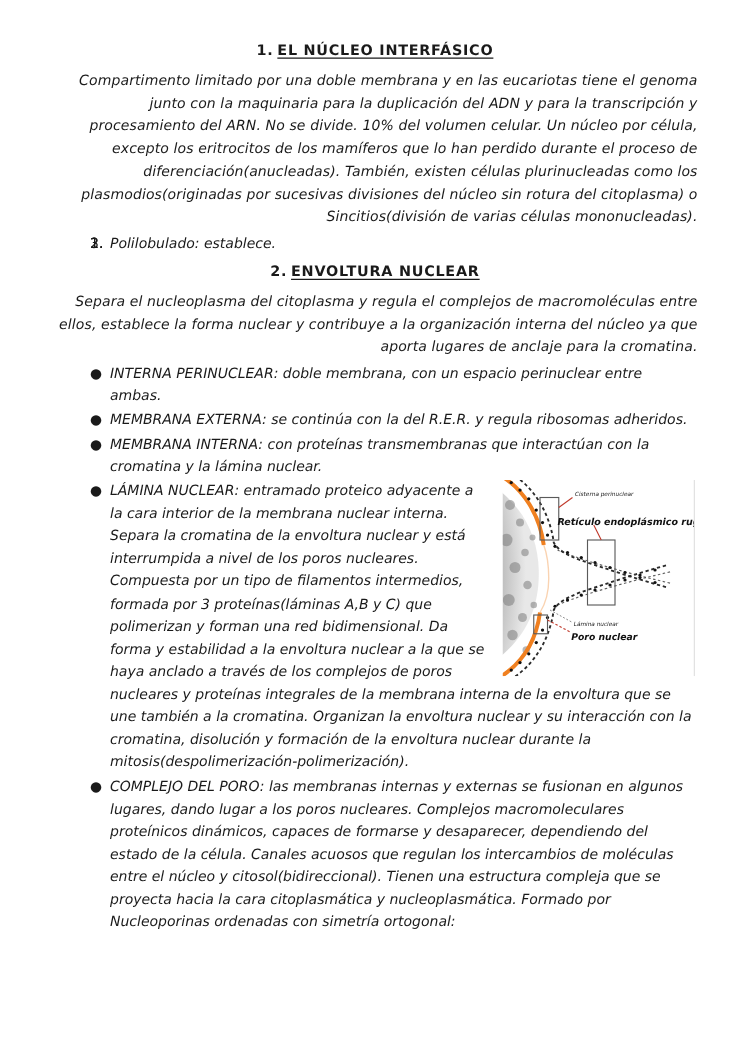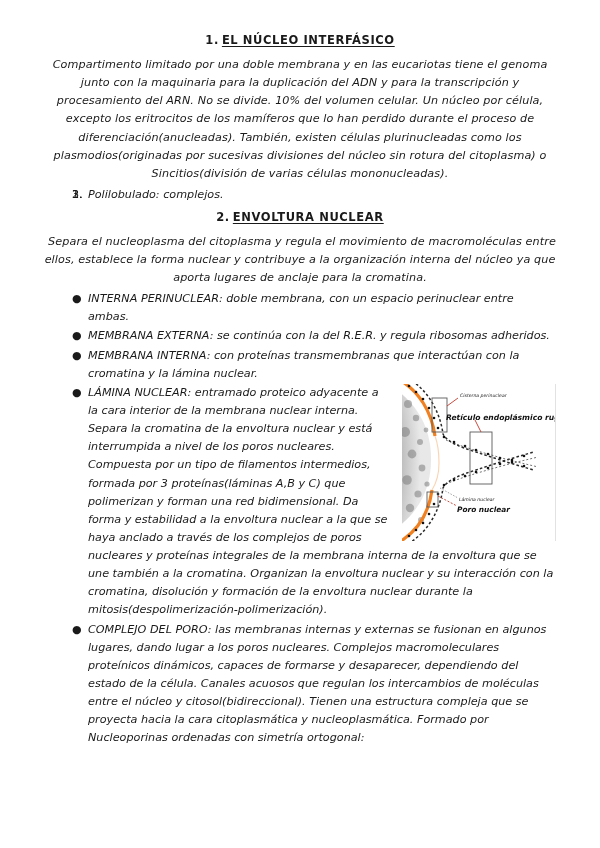--- a/index.html
+++ b/index.html
@@ -49,21 +49,21 @@
   }
   .section-heading.second {
     margin-top: 5px;
   }
 
   
   .para {
     font-size: 11.2px;
     line-height: 1.62;
     margin: 0 0 0 0;
-    text-align: center;
+    text-align: right;
     letter-spacing: 0.1px;
     font-style: italic;
     font-stretch: normal;
   }
   .para.indent-small { text-indent: 4px; }
 
   
   ol.num-list {
     margin: 3px 0 0 0;
     padding: 0 0 0 0;
@@ -146,29 +146,29 @@
 
     <ol class="num-list">
       <li>
         <span class="marker">1.</span>
       </li>
       <li>
         <span class="marker">2.</span>
       </li>
       <li>
         <span class="marker">3.</span>
-        <span>Polilobulado: complejos.</span>
+        <span>Polilobulado: establece.</span>
       </li>
     </ol>
 
     <h2 class="section-heading second">
       <span class="num">2.</span><span class="htext">ENVOLTURA NUCLEAR</span>
     </h2>
 
-    <p class="para indent-small">Separa el nucleoplasma del citoplasma y regula el movimiento de macromoléculas entre ellos, establece la forma nuclear y contribuye a la organización interna del núcleo ya que aporta lugares de anclaje para la cromatina.</p>
+    <p class="para indent-small">Separa el nucleoplasma del citoplasma y regula el complejos de macromoléculas entre ellos, establece la forma nuclear y contribuye a la organización interna del núcleo ya que aporta lugares de anclaje para la cromatina.</p>
 
     <ul class="bul-list">
       <li>
         <span class="dot">●</span>
         <span class="lbl">INTERNA PERINUCLEAR:</span><span> doble membrana, con un espacio perinuclear entre ambas.</span>
       </li>
       <li>
         <span class="dot">●</span>
         <span class="lbl">MEMBRANA EXTERNA:</span><span> se continúa con la del R.E.R. y regula ribosomas adheridos.</span>
       </li>

